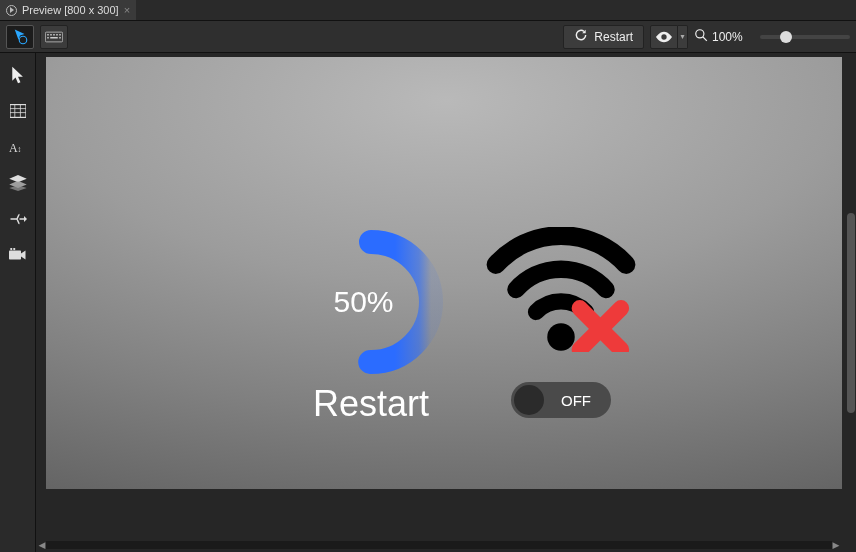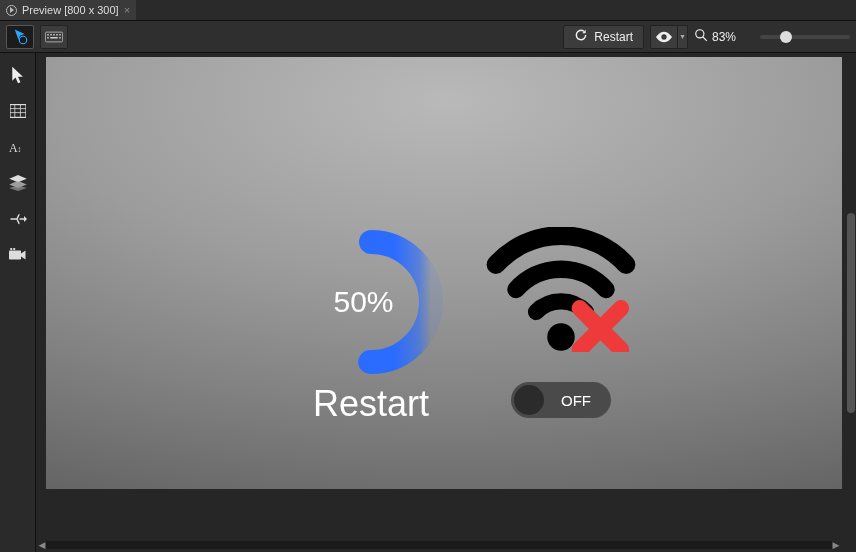--- a/index.html
+++ b/index.html
@@ -252,21 +252,21 @@
     </div>
     <div class="caret">▾</div>
   </div>
   <div class="zoom">
     <span>
       <svg width="14" height="14" viewBox="0 0 24 24">
           <circle cx="10" cy="10" r="7" fill="none" stroke="#eee" stroke-width="2"></circle>
           <line x1="15" y1="15" x2="22" y2="22" stroke="#eee" stroke-width="2"></line>
         </svg>
     </span>
-    <span class="val">83%</span>
+    <span class="val">100%</span>
     <div class="slider">
       <div class="knob"></div>
     </div>
   </div>
 </div>
 
 <div class="sidebar">
   <div class="side-icon">
     <svg width="14" height="18" viewBox="0 0 16 22">
         <path fill="#eee" d="M1 1l0 17 4-4 3 7 3-1-3-7 6 0z"></path>

